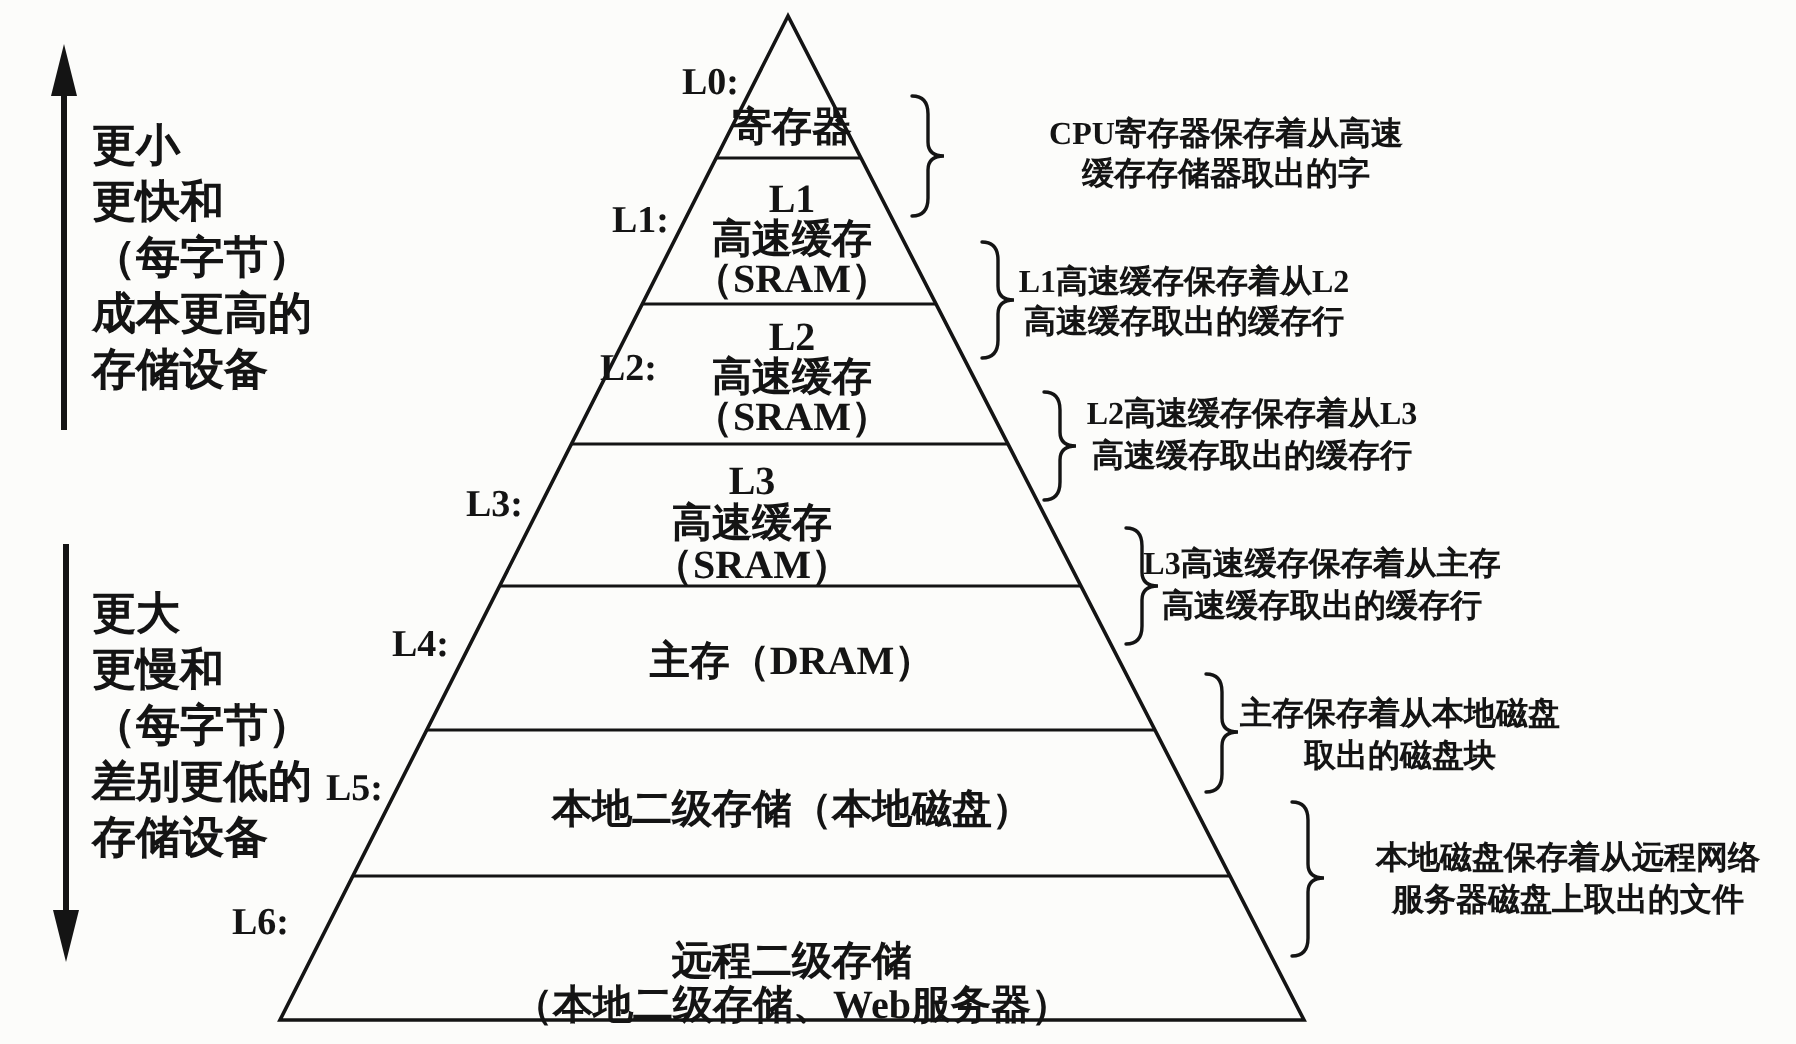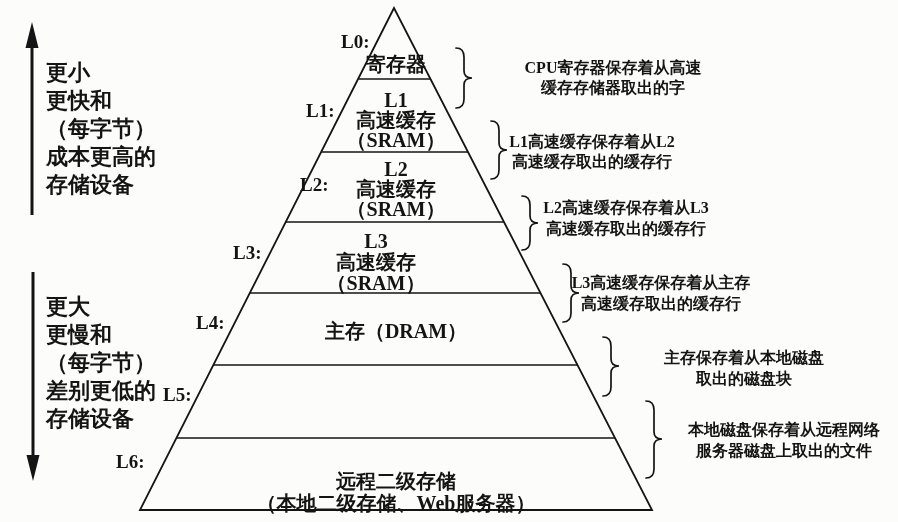--- a/index.html
+++ b/index.html
@@ -94,20 +94,23 @@
     <span>（SRAM）</span>
   </div>
   <div class="txt level-text center" style="left:376px;top:231px;line-height:21px;">
     <span>L3</span>
     <span>高速缓存</span>
     <span>（SRAM）</span>
   </div>
   <div class="txt level-text center" style="left:396px;top:321px;">
     <span>主存（DRAM）</span>
   </div>
+  <div class="txt level-text center" style="left:396px;top:395px;">
+    <span>本地二级存储（本地磁盘）</span>
+  </div>
   <div class="txt level-text center" style="left:396px;top:449px;line-height:22px;margin-top:21px;">
     <span>远程二级存储</span>
     <span>（本地二级存储、Web服务器）</span>
   </div>
 
   <div class="txt annot" style="left:577px;top:58px;line-height:20px;margin-left:36px;">
     <span>CPU寄存器保存着从高速</span>
     <span>缓存存储器取出的字</span>
   </div>
   <div class="txt annot" style="left:592px;top:132px;line-height:20px;">
@@ -115,21 +118,21 @@
     <span>高速缓存取出的缓存行</span>
   </div>
   <div class="txt annot" style="left:626px;top:197px;">
     <span>L2高速缓存保存着从L3</span>
     <span>高速缓存取出的缓存行</span>
   </div>
   <div class="txt annot" style="left:661px;top:272px;">
     <span>L3高速缓存保存着从主存</span>
     <span>高速缓存取出的缓存行</span>
   </div>
-  <div class="txt annot" style="left:744px;top:347px;">
+  <div class="txt annot" style="left:700px;top:347px;">
     <span>主存保存着从本地磁盘</span>
     <span>取出的磁盘块</span>
   </div>
   <div class="txt annot" style="left:784px;top:419px;">
     <span>本地磁盘保存着从远程网络</span>
     <span>服务器磁盘上取出的文件</span>
   </div>
 
 </div>
 

